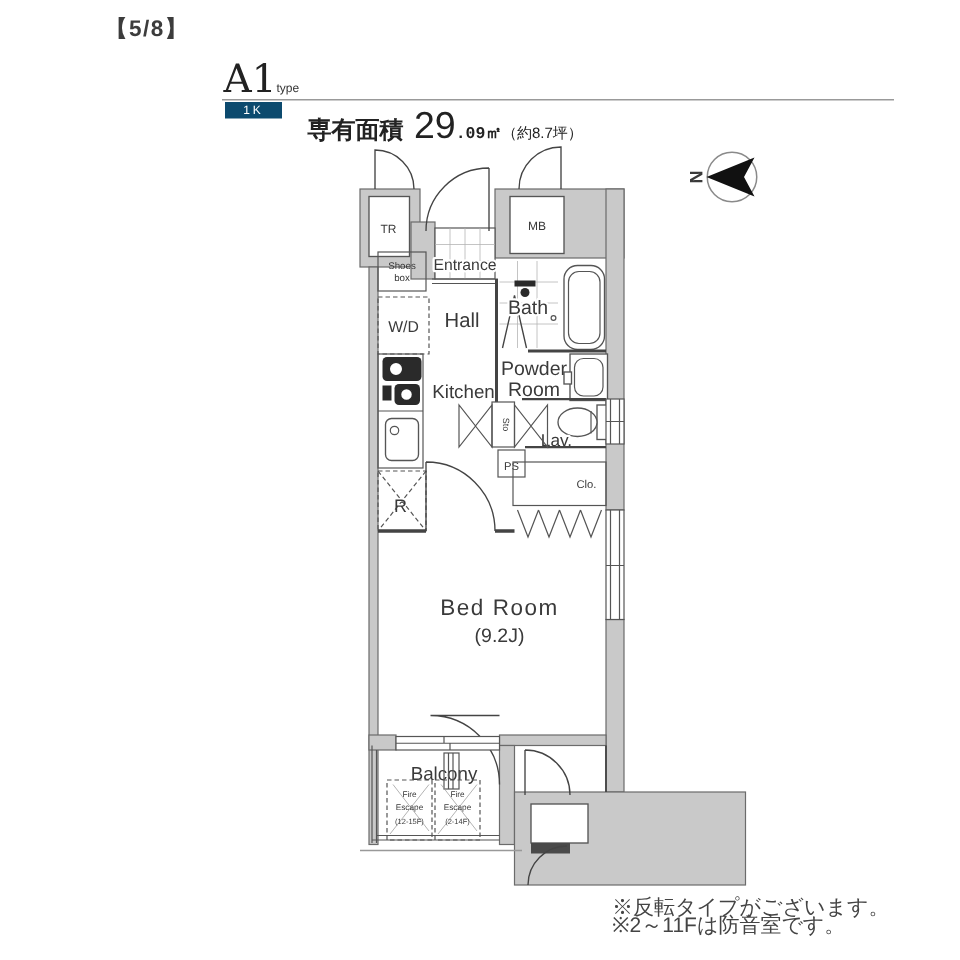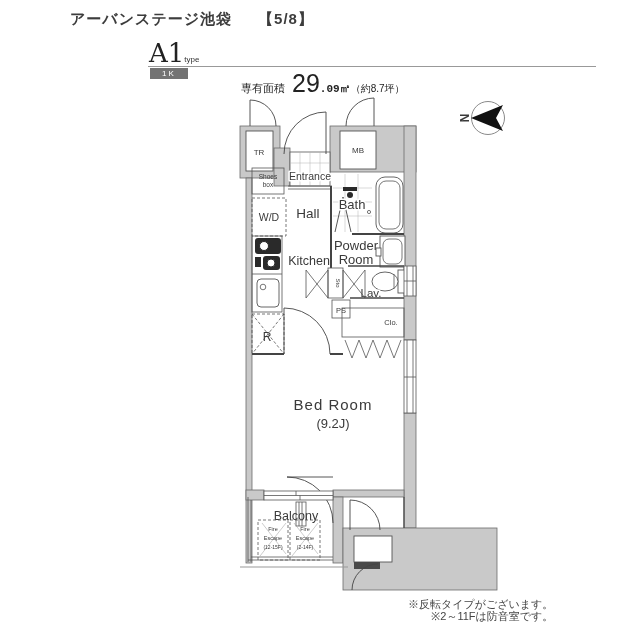--- a/index.html
+++ b/index.html
@@ -7,49 +7,48 @@
     width:640px;height:640px;position:relative;background:#fff;overflow:hidden;
     font-family:"Liberation Sans",sans-serif;
   }
   
   .title-row{position:absolute;left:70px;top:10px;display:flex;gap:26px;
     font-size:15px;font-weight:bold;color:#3c3c3c;letter-spacing:1px;}
   .type-code{position:absolute;left:149px;top:38px;color:#222;}
   .a1{font-family:"DejaVu Serif",serif;font-size:26px;}
   .type-suffix{font-size:8px;color:#333;}
   .layout-badge{position:absolute;left:150px;top:68px;width:38px;height:11px;
-    background:#737373;color:#fff;font-size:8px;line-height:11px;text-align:center;
+    background:#0c4a6e;color:#fff;font-size:8px;line-height:11px;text-align:center;
     letter-spacing:2px;}
   .area-row{position:absolute;left:205px;top:42px;display:flex;align-items:baseline;color:#222;}
-  .area-label{font-size:11px;font-weight:normal;margin-right:7px;margin-left:36px;}
+  .area-label{font-size:16px;font-weight:bold;margin-right:7px;}
   .area-int{font-size:25px;font-weight:normal;}
   .area-frac{font-size:11px;font-weight:bold;font-family:Liberation Mono, monospace;}
   .area-tsubo{font-size:10px;margin-top:40px;}
   .header-rule{position:absolute;left:148px;top:66px;width:448px;height:1px;background:#999;}
   
-  .notes{position:absolute;left:408px;top:599px;font-size:11px;color:#444;line-height:11.5px;text-align:right;}
+  .notes{position:absolute;left:408px;top:599px;font-size:14px;color:#444;line-height:11.5px;}
   
   svg{position:absolute;left:0;top:0;}
   svg text{fill:#3a3a3a;font-family:"Liberation Sans",sans-serif;}
   .halo{paint-order:stroke;stroke:#fff;stroke-width:3px;stroke-linejoin:round;}
   .wall{fill:#c9c9c9;stroke:#6b6b6b;stroke-width:0.8;}
   .win{fill:#fff;stroke:#555;stroke-width:0.8;}
   .iw{stroke:#444;fill:none;}
   .thin{stroke:#555;stroke-width:0.8;fill:none;}
   .dash{fill:none;stroke:#555;stroke-width:0.8;stroke-dasharray:3 2;}
   .fix{fill:#fff;stroke:#555;stroke-width:0.9;}
   .tile{stroke:#b0b0b0;stroke-width:0.5;}
   .door{fill:none;stroke:#444;stroke-width:0.9;}
   .dark{fill:#2a2a2a;stroke:none;}
 </style>
 </head>
 <body>
 
 <div class="title-row">
-  <span>アーバンステージ池袋</span>
   <span>【5/8】</span>
 </div>
 
 <div class="type-code">
   <span class="a1">A1</span><span class="type-suffix">type</span>
 </div>
 <div class="layout-badge">1K</div>
 
 <div class="area-row">
   <span class="area-label">専有面積</span>

